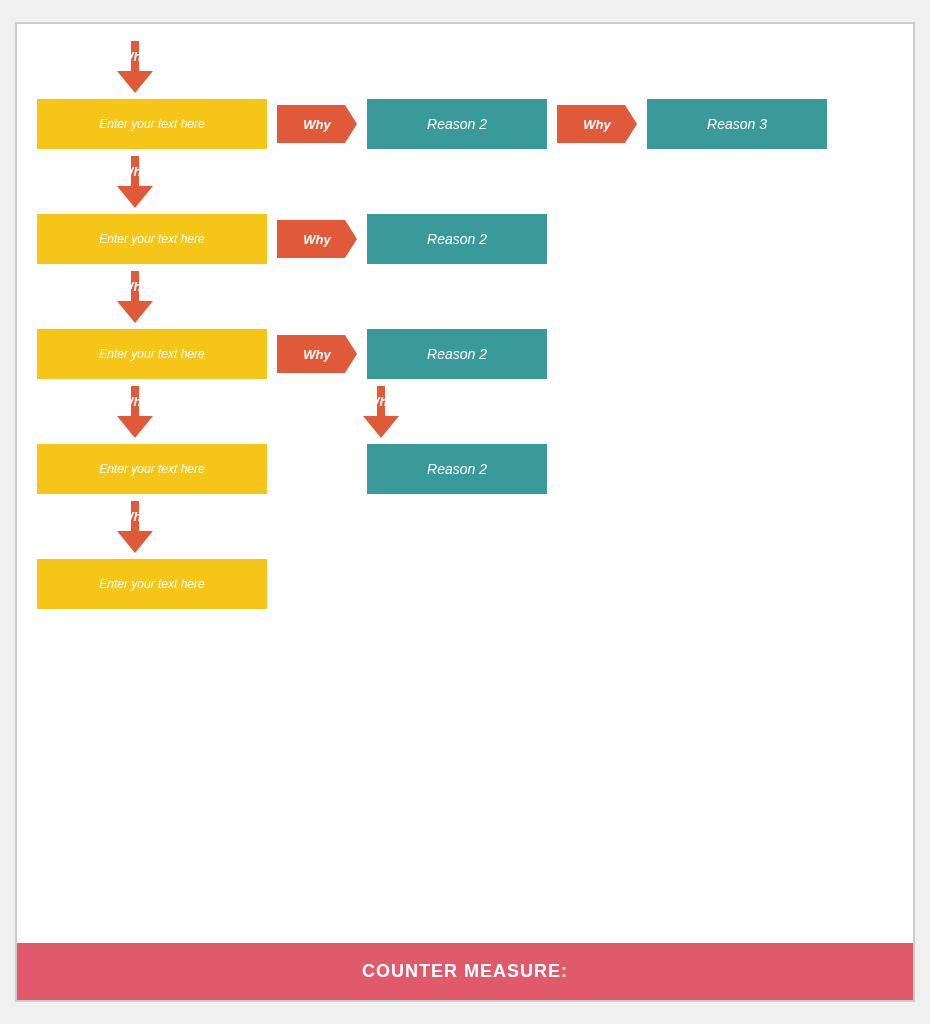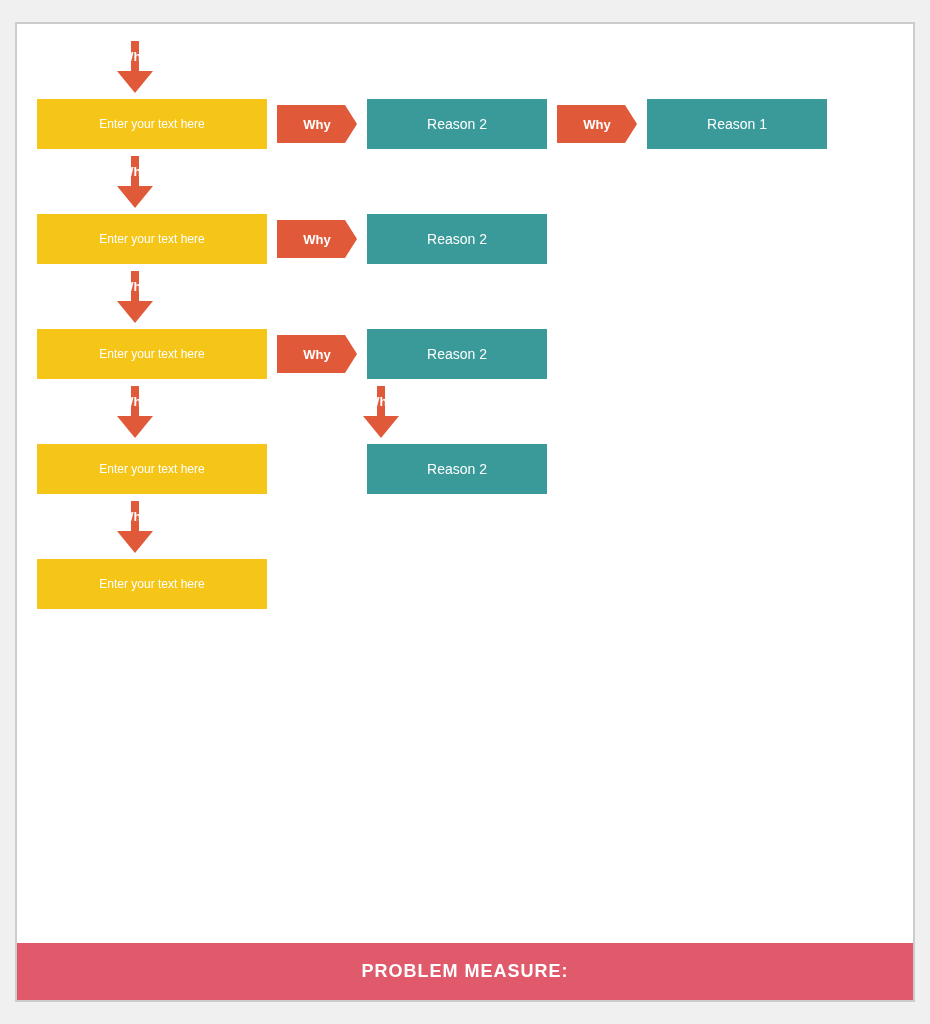--- a/index.html
+++ b/index.html
@@ -35,20 +35,21 @@
       padding: 18px;
       font-size: 18px;
       font-weight: bold;
       letter-spacing: 1px;
       margin-top: auto;
     }
     .content-area {
       flex: 1;
       padding: 10px 20px 20px 20px;
       position: relative;
+      font-style: italic;
     }
     .arrow-down-wrapper {
       display: flex;
       align-items: center;
       justify-content: flex-start;
       padding-left: 80px;
       position: relative;
       height: 65px;
     }
     .arrow-down-inner {
@@ -151,21 +152,21 @@
       </div>
       <div class="teal-box">
         <span>Reason 2</span>
       </div>
       <div class="arrow-right">
         <div class="arrow-right-shape">
           <span>Why</span>
         </div>
       </div>
       <div class="teal-box">
-        <span>Reason 1</span>
+        <span>Reason 3</span>
       </div>
     </div>
 
     <div class="arrow-down-wrapper">
       <div class="arrow-down-inner">
         <div style="width:8px;height:30px;background:#e05a3a;"></div>
         <span class="arrow-down-text">Why</span>
         <div style="width:0;height:0;border-left:18px solid transparent;border-right:18px solid transparent;border-top:22px solid #e05a3a;"></div>
       </div>
     </div>
@@ -246,15 +247,15 @@
 
     <div class="diagram-row">
       <div class="yellow-box">
         <span>Enter your text here</span>
       </div>
     </div>
 
   </div>
 
   <div class="footer-bar">
-    <span>PROBLEM MEASURE:</span>
+    <span>COUNTER MEASURE:</span>
   </div>
 </div>
 
 </body></html>

